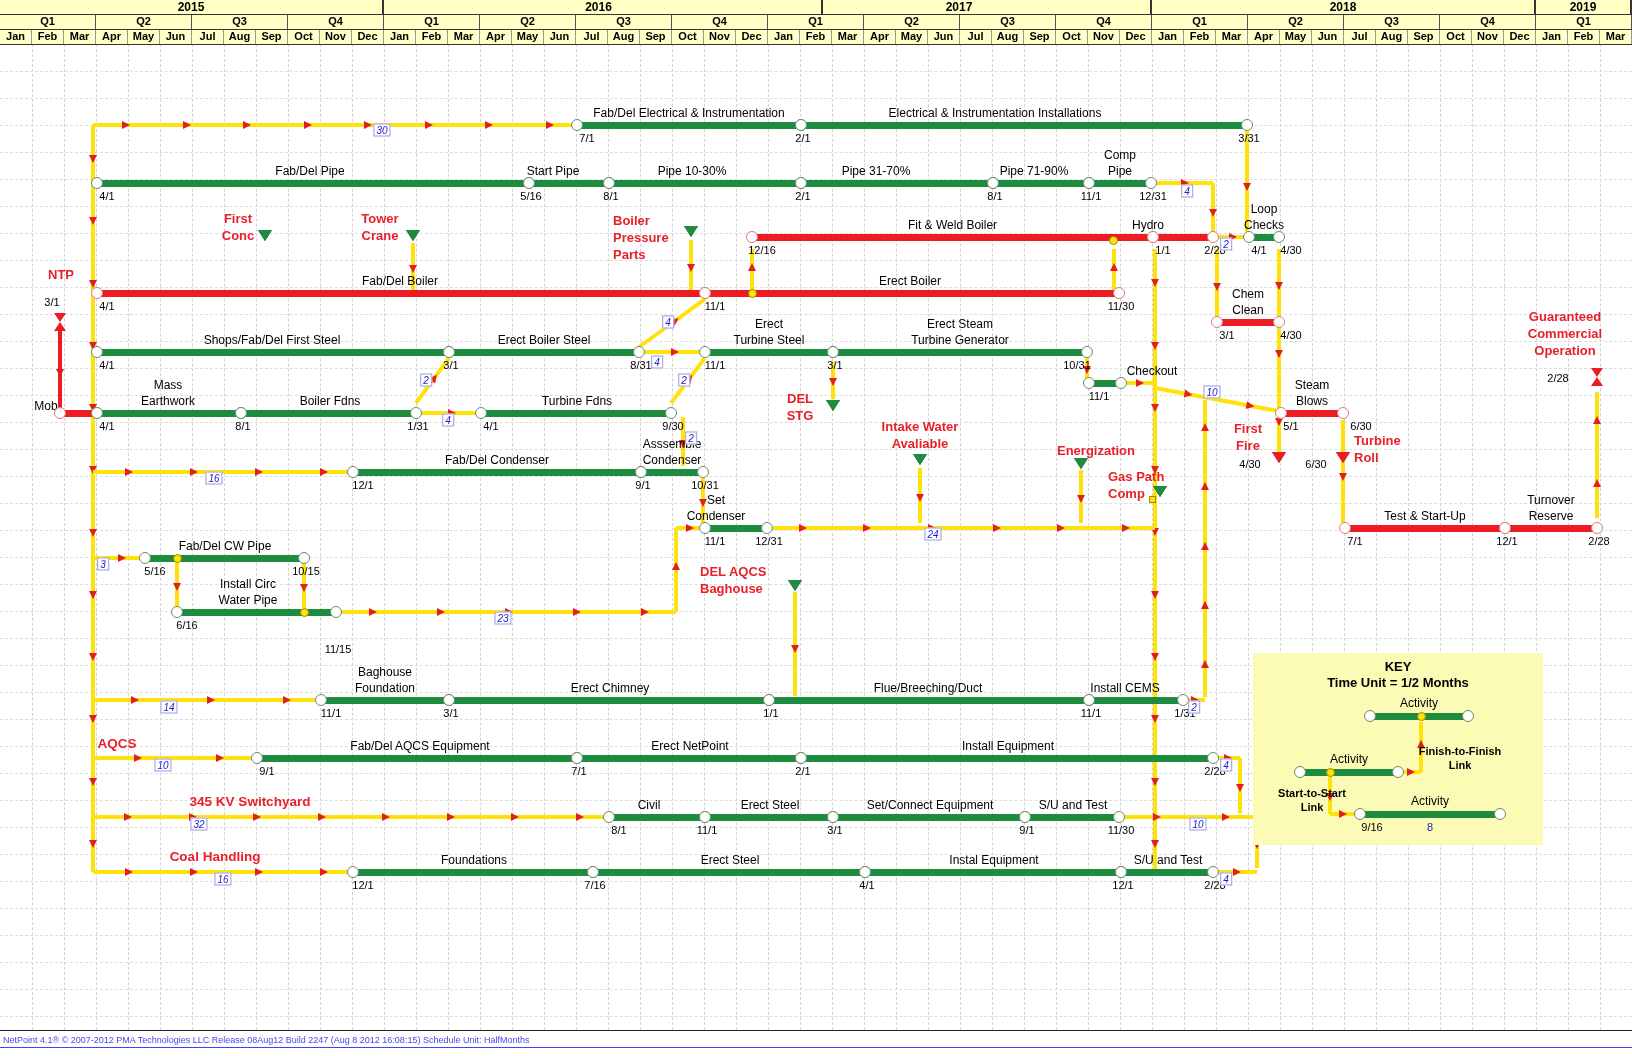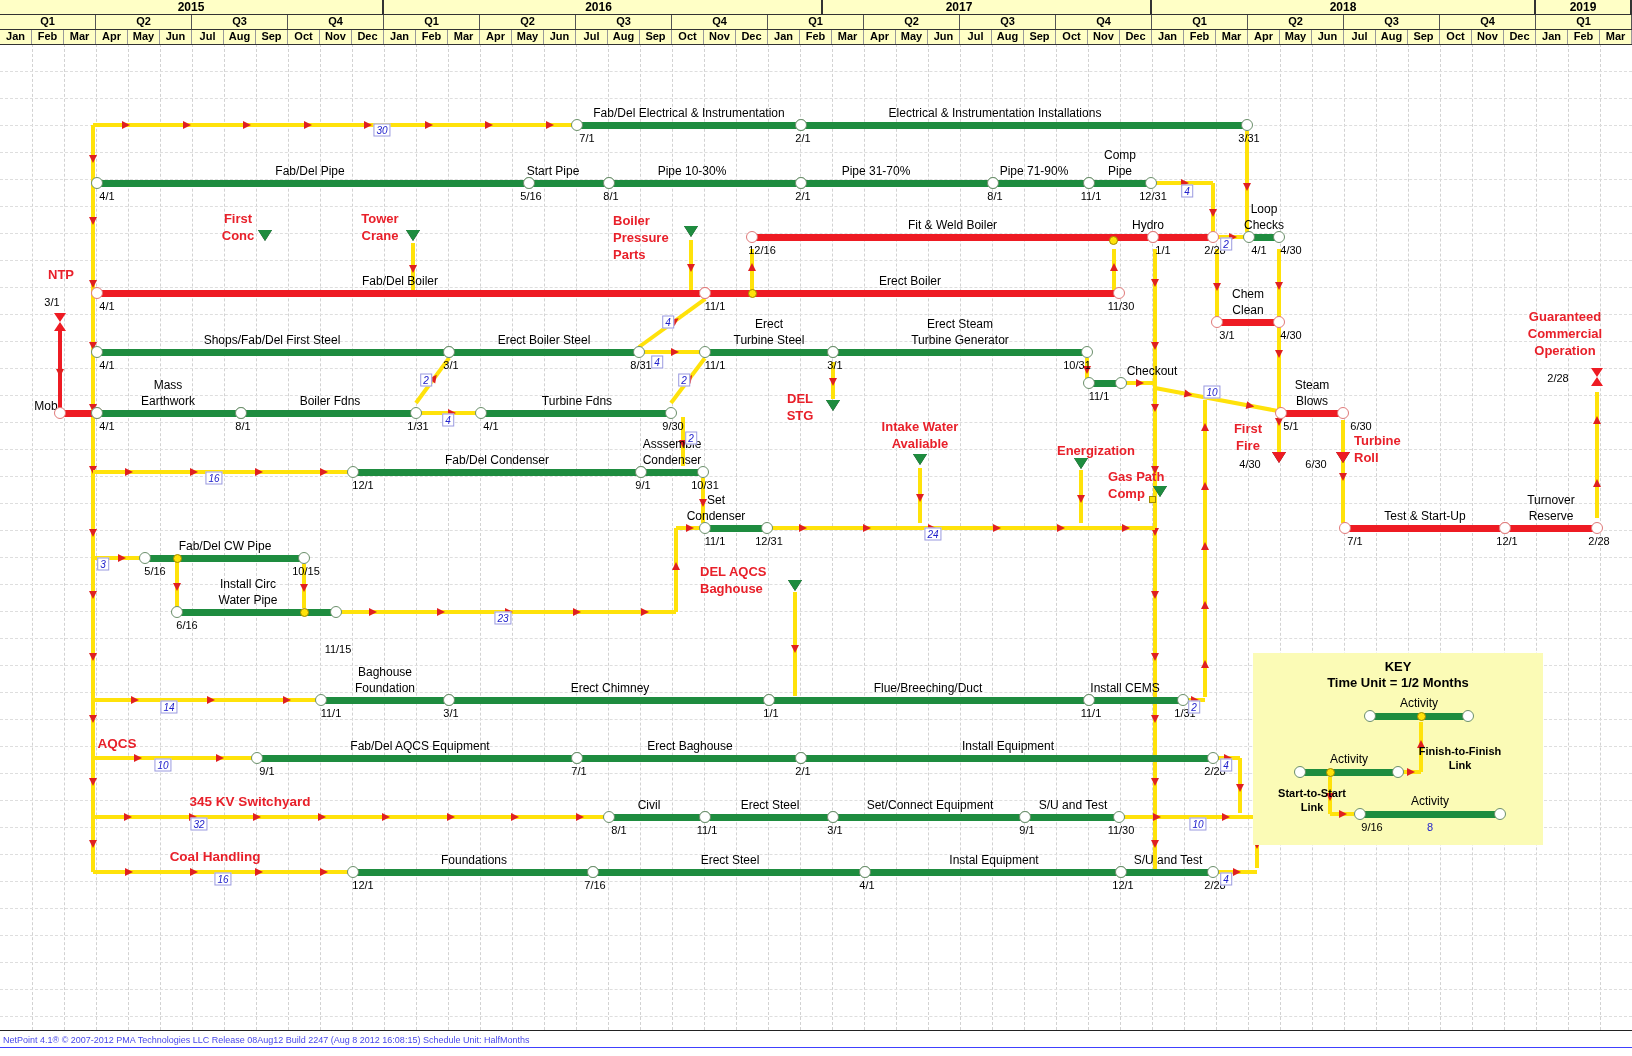--- a/index.html
+++ b/index.html
@@ -631,21 +631,21 @@
       <div class="bar g" style="left: 257px; top: 755px; width: 320px;"></div>
       <div class="alabel" style="left: 420px; top: 738px;">
         <div>Fab/Del AQCS Equipment</div>
       </div>
       <div class="node g" style="left: 251px; top: 752px;"></div>
       <div class="node g" style="left: 571px; top: 752px;"></div>
       <div class="adate" style="left: 267px; top: 765px;">9/1</div>
       <div class="adate" style="left: 579px; top: 765px;">7/1</div>
       <div class="bar g" style="left: 577px; top: 755px; width: 224px;"></div>
       <div class="alabel" style="left: 690px; top: 738px;">
-        <div>Erect Baghouse</div>
+        <div>Erect NetPoint</div>
       </div>
       <div class="node g" style="left: 571px; top: 752px;"></div>
       <div class="node g" style="left: 795px; top: 752px;"></div>
       <div class="adate" style="left: 803px; top: 765px;">2/1</div>
       <div class="bar g" style="left: 801px; top: 755px; width: 412px;"></div>
       <div class="alabel" style="left: 1008px; top: 738px;">
         <div>Install Equipment</div>
       </div>
       <div class="node g" style="left: 795px; top: 752px;"></div>
       <div class="node g" style="left: 1207px; top: 752px;"></div>

